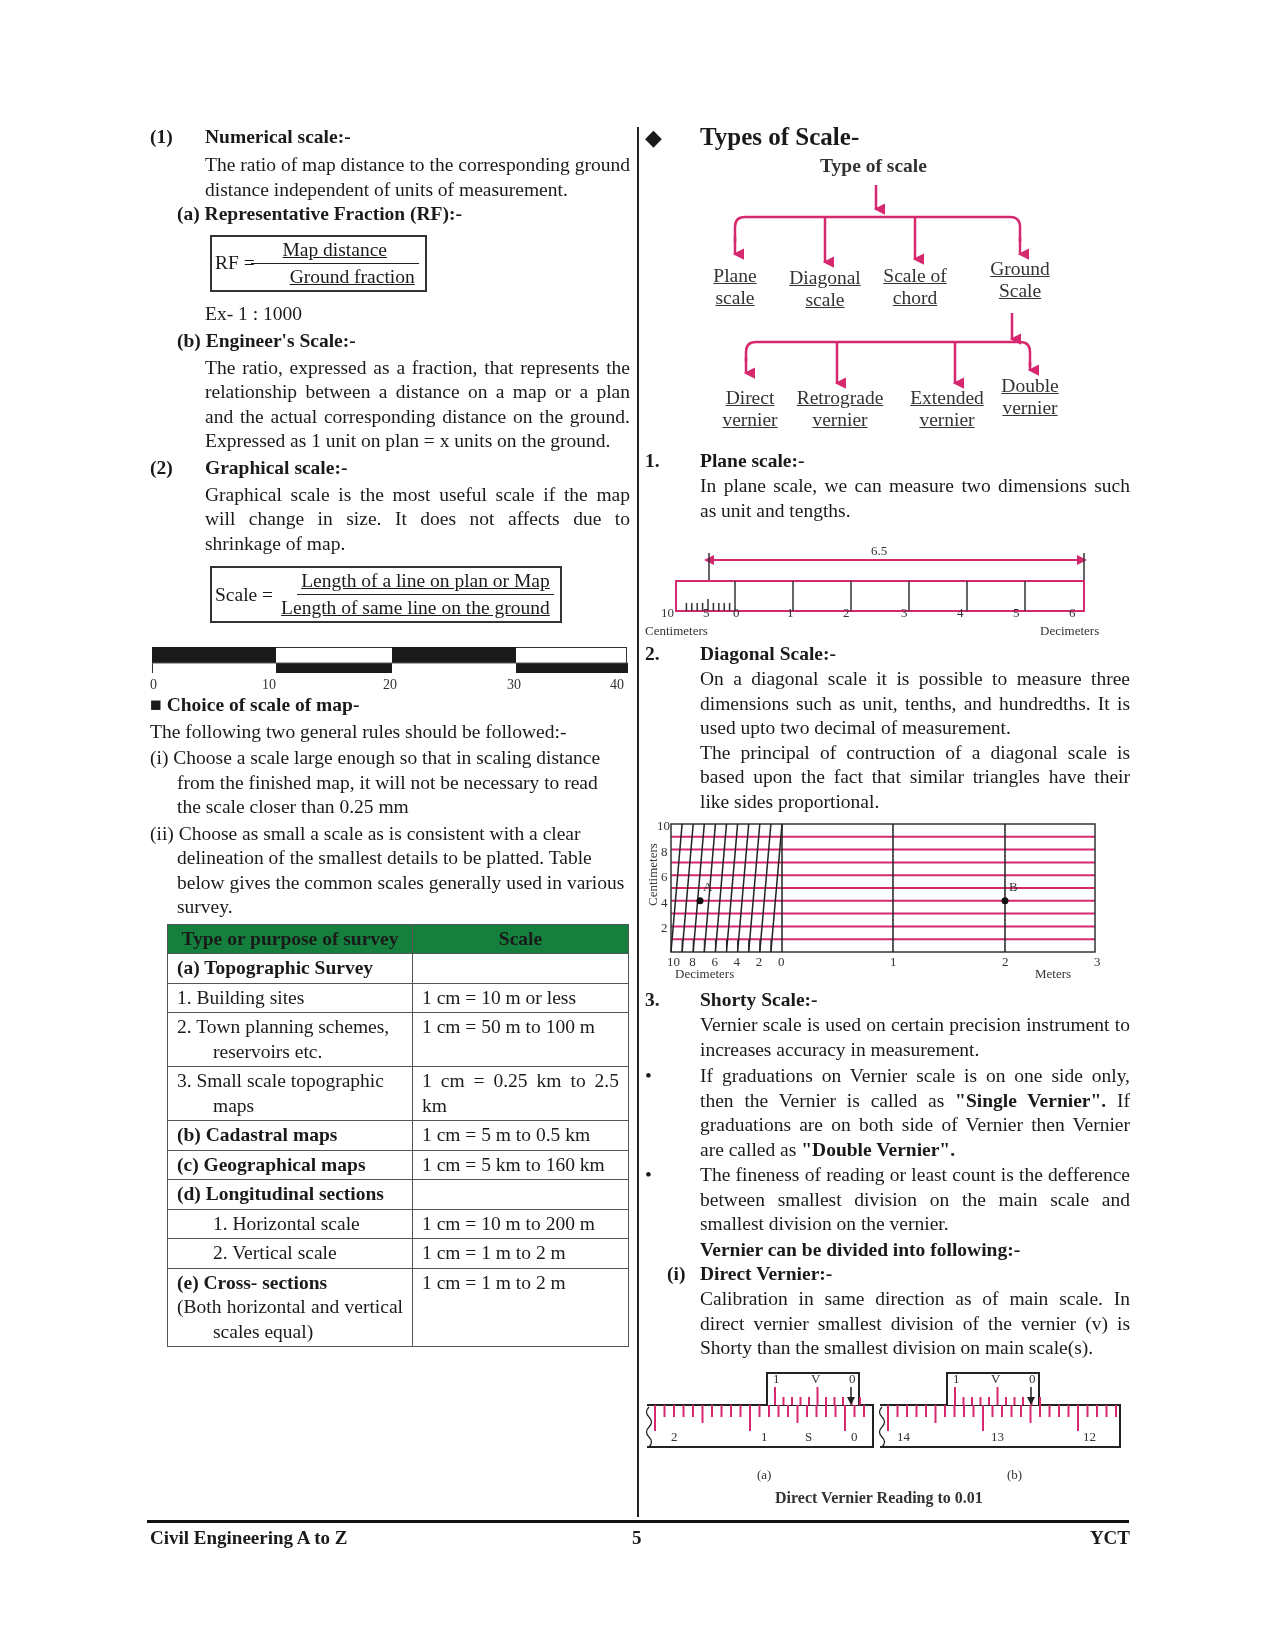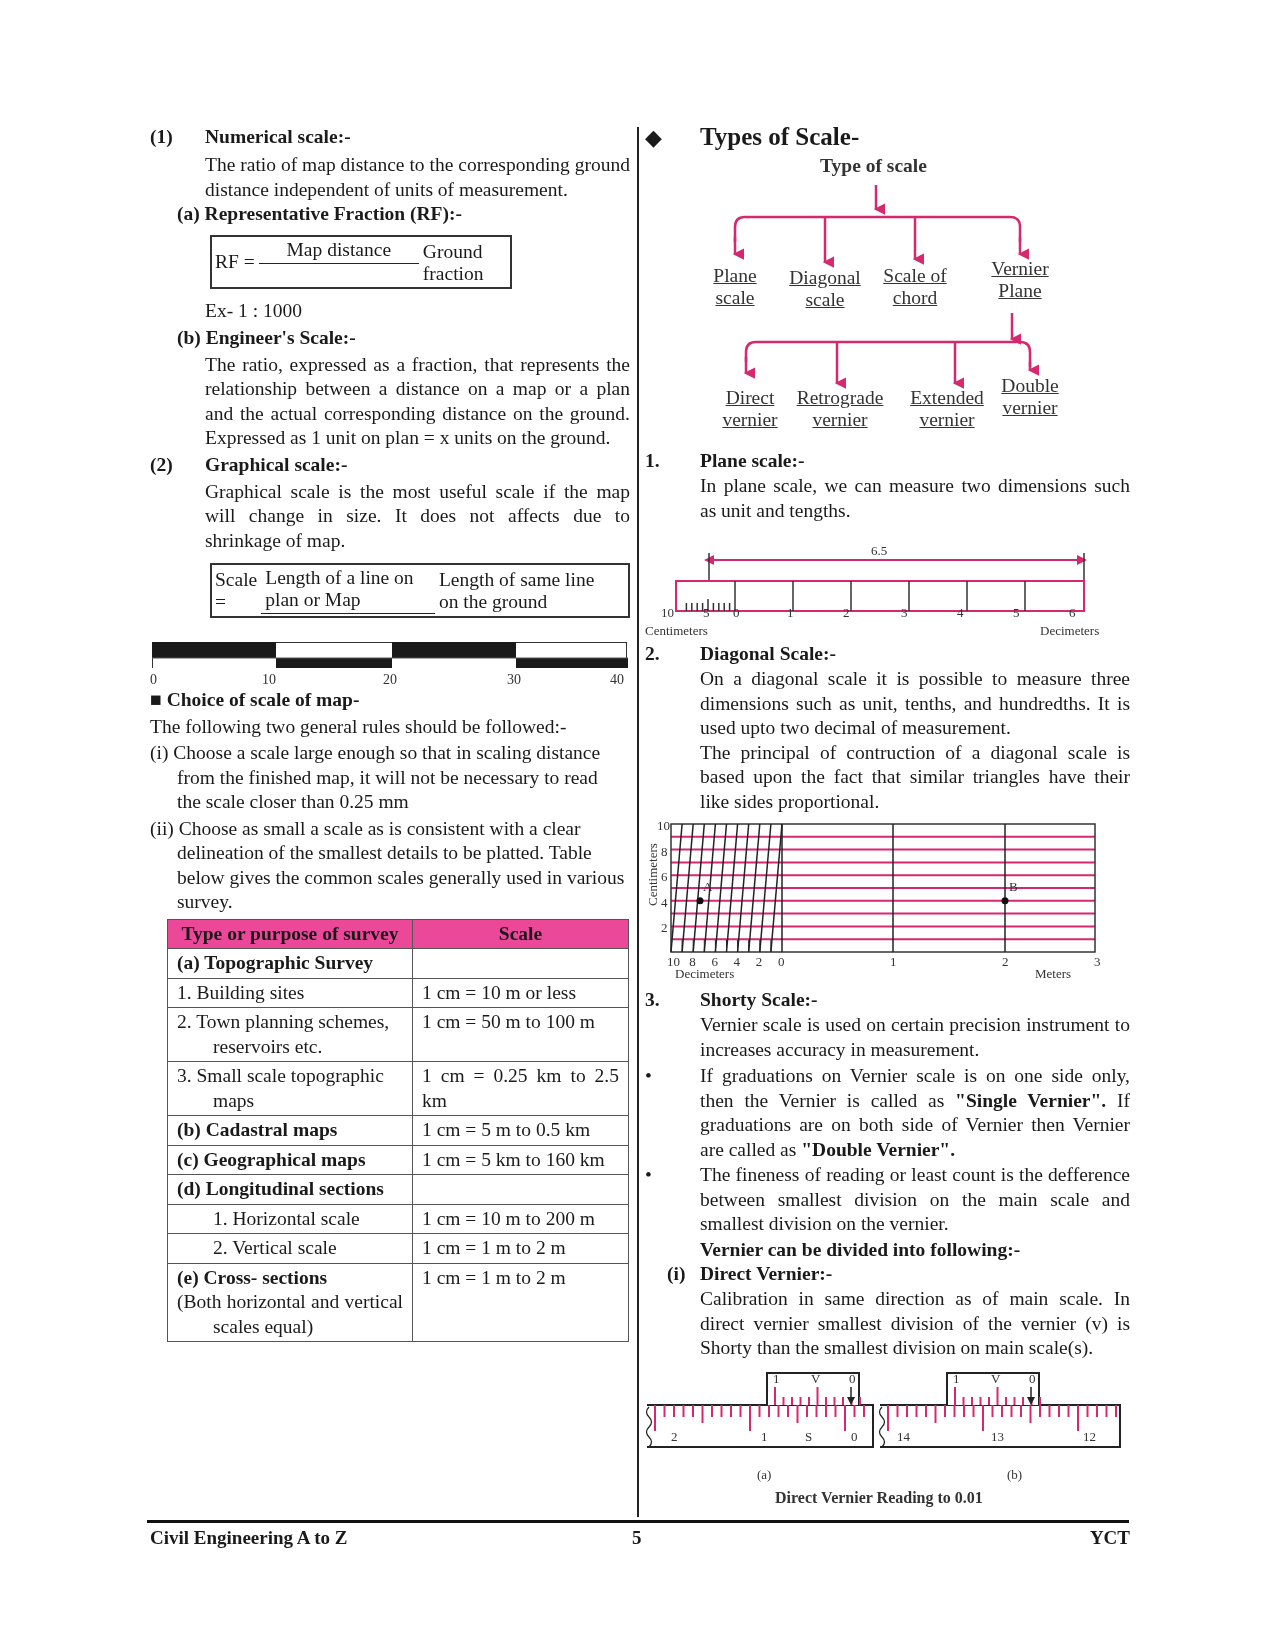--- a/index.html
+++ b/index.html
@@ -13,26 +13,26 @@
   .footer{position:absolute;left:150px;top:1527px;width:980px;height:30px;font-weight:bold;font-size:19px;}
   .footer .l{position:absolute;left:0;top:0;}
   .footer .c{position:absolute;left:482px;top:0;}
   .footer .r{position:absolute;right:0;top:0;}
   p{margin:0;}
   .t{font-size:19.5px;line-height:24.5px;}
   .b{font-weight:bold;}
   .just{text-align:justify;}
   .abs{position:absolute;}
   .formula{display:inline-flex;align-items:center;border:2px solid #333;padding:2px 6px 2px 3px;font-size:19.5px;}
-  .frac{display:inline-flex;flex-direction:row;align-items:flex-start;margin-left:4px;}
+  .frac{display:inline-flex;flex-direction:column;align-items:flex-end;margin-left:4px;text-decoration:underline;}
   .frac .num{border-bottom:1.5px solid #222;padding:0 4px 2px;}
   .frac .den{padding:2px 4px 0;}
   table.scales{border-collapse:collapse;font-size:19.5px;line-height:24.5px;}
   table.scales td,table.scales th{border:1.5px solid #555;padding:2px 9px;vertical-align:top;}
-  table.scales th{background:#ec4899;font-weight:bold;text-align:center;}
+  table.scales th{background:#15803d;font-weight:bold;text-align:center;}
   .tree-label{position:absolute;text-align:center;font-size:19.5px;line-height:22px;color:#333;text-decoration:underline;}
   .small{font-size:13px;color:#333;}
 </style>
 </head>
 <body>
 
 <div class="page">
 
   <div class="col-left">
     <div class="t b" style="position:relative;height:27px;">
@@ -195,21 +195,21 @@
           <path d="M101,205 L101,195 Q101,185 111,185 L375,185 Q385,185 385,195 L385,210"></path>
           <line x1="101" y1="200" x2="101" y2="216" marker-end="url(#ah)"></line>
           <line x1="192" y1="185" x2="192" y2="226" marker-end="url(#ah)"></line>
           <line x1="310" y1="185" x2="310" y2="226" marker-end="url(#ah)"></line>
           <line x1="385" y1="205" x2="385" y2="213" marker-end="url(#ah)"></line>
         </g>
       </svg>
       <span class="tree-label" style="left:50px;top:108px;width:80px">Plane scale</span>
       <span class="tree-label" style="left:135px;top:110px;width:90px">Diagonal scale</span>
       <span class="tree-label" style="left:228px;top:108px;width:84px">Scale of chord</span>
-      <span class="tree-label" style="left:333px;top:101px;width:84px">Vernier Plane</span>
+      <span class="tree-label" style="left:333px;top:101px;width:84px">Ground Scale</span>
       <span class="tree-label" style="left:60px;top:230px;width:90px">Direct vernier</span>
       <span class="tree-label" style="left:145px;top:230px;width:100px">Retrograde vernier</span>
       <span class="tree-label" style="left:252px;top:230px;width:100px">Extended vernier</span>
       <span class="tree-label" style="left:345px;top:218px;width:80px">Double vernier</span>
     </div>
 
     <div class="t b" style="position:relative;height:25px;margin-top:-8px;">
       <span class="abs" style="left:0">1.</span>
       <span class="abs" style="left:55px">Plane scale:-</span>
     </div>

